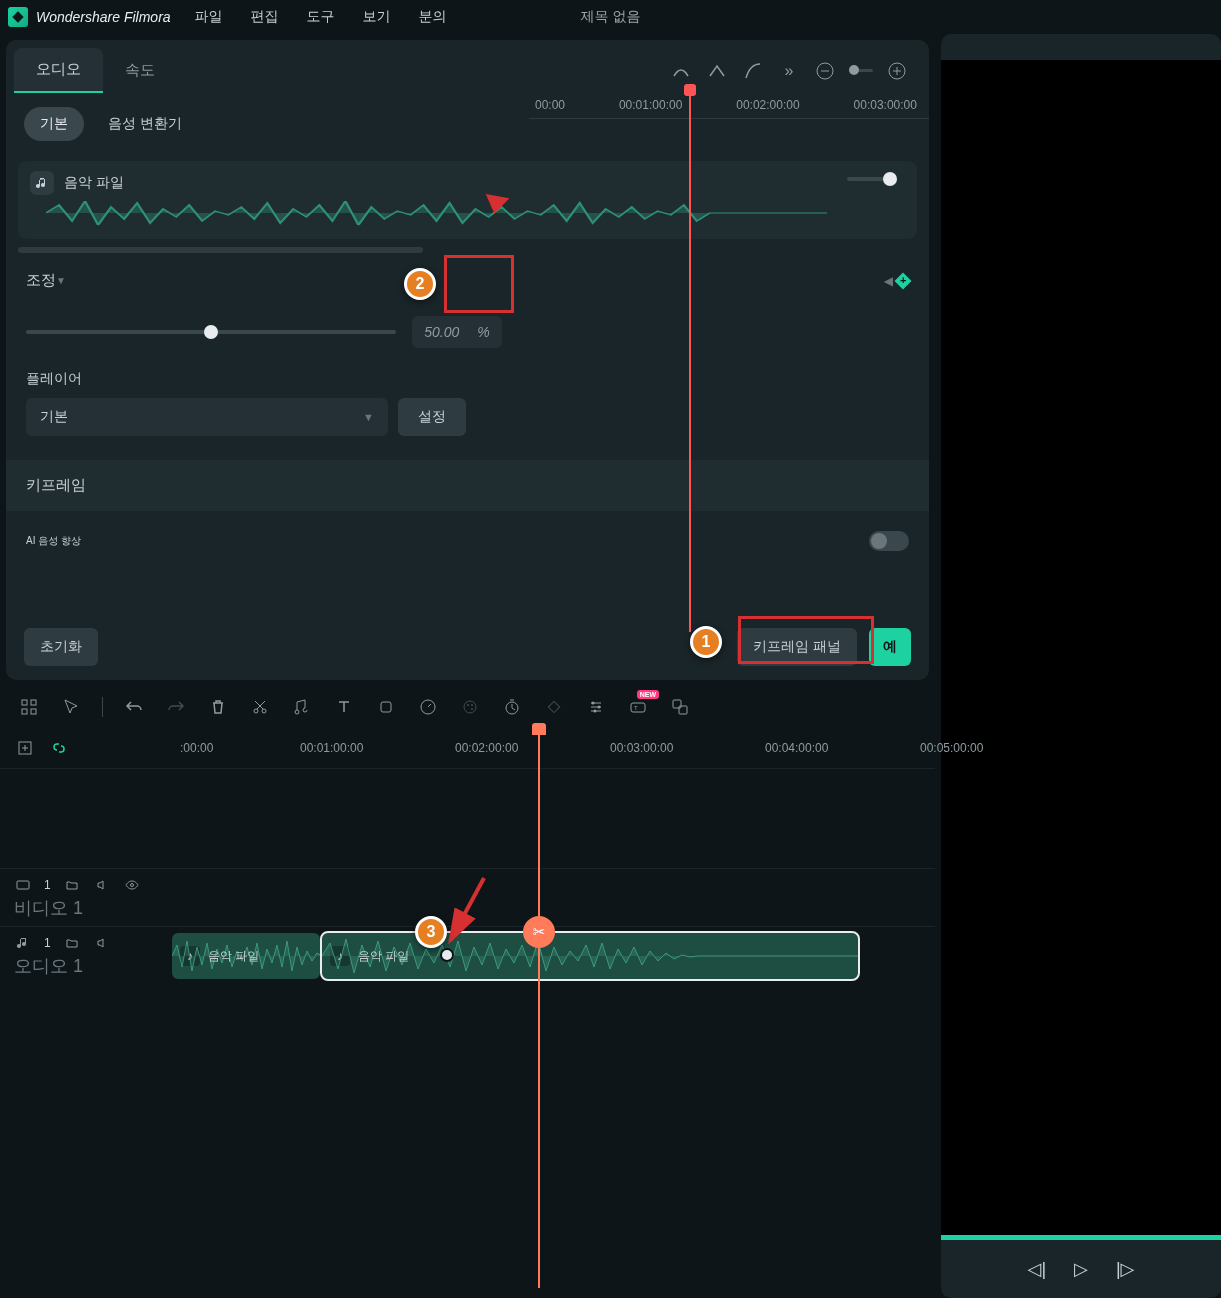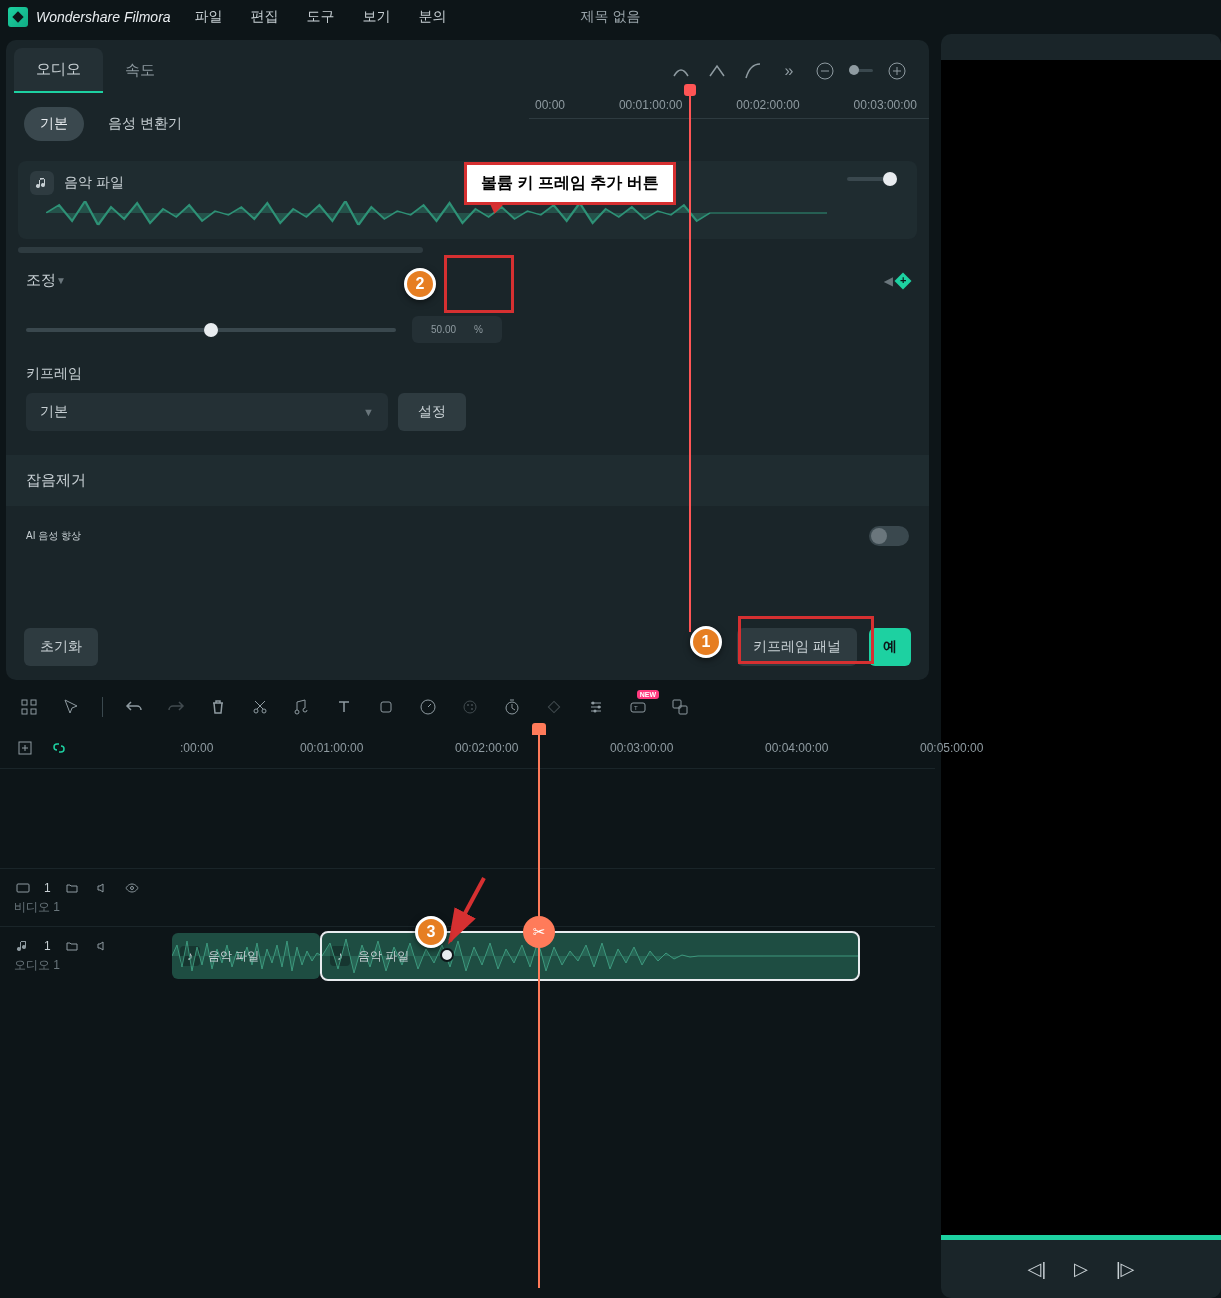--- a/index.html
+++ b/index.html
@@ -47,21 +47,21 @@
 .chev { font-size:10px; color:#6a767c; }
 .kf-nav { margin-left:auto; display:flex; align-items:center; gap:4px; position:relative; }
 .kf-arrow { color:#6a767c; font-size:12px; }
 .kf-diamond { width:12px; height:12px; background:#1dd1a1; transform:rotate(45deg); position:relative; }
 .kf-diamond::after { content:"+"; position:absolute; transform:rotate(-45deg); color:#0d1518; font-size:11px; font-weight:bold; left:2px; top:-1px; }
 
 .cut-label { font-size:14px; color:#8f9ba1; padding: 0 8px 6px 8px; }
 .slider-row { display:flex; align-items:center; gap:16px; padding: 8px; }
 .h-slider { flex:1; height:4px; background:#3a484e; border-radius:2px; position:relative; max-width: 370px; }
 .h-slider-thumb { position:absolute; width:14px; height:14px; background:#e8ecef; border-radius:50%; top:-5px; }
-.val-box { background:#243035; border-radius:6px; padding: 8px 12px; display:flex; gap:18px; align-items:center; font-size:10px; color:#8f9ba1; min-width: 90px; justify-content:center; }
+.val-box { background:#243035; border-radius:6px; padding: 8px 12px; display:flex; gap:18px; align-items:center; font-size:14px; color:#8f9ba1; min-width: 90px; justify-content:center;font-style:italic; }
 
 .eq-label { font-size:14px; color:#c8d0d4; padding: 14px 8px 10px 8px; }
 .eq-row { display:flex; gap:10px; padding: 0 8px; }
 .dropdown { flex:1; max-width: 362px; background:#243035; border-radius:6px; padding: 10px 14px; display:flex; align-items:center; justify-content:space-between; font-size:14px; }
 .settings-btn { background:#2e3b40; border-radius:6px; padding: 10px 20px; font-size:14px; cursor:pointer; color:#c8d0d4; }
 
 .noise-sec { background:#1f2c30; margin: 24px -12px 0 -12px; padding: 16px 20px; font-size:15px; font-weight:500; }
 .ai-row { display:flex; align-items:center; justify-content:space-between; padding: 20px 8px; }
 .toggle { width:40px; height:20px; background:#3a484e; border-radius:10px; position:relative; cursor:pointer; }
 .toggle::after { content:""; position:absolute; width:16px; height:16px; background:#6a767c; border-radius:50%; top:2px; left:2px; }
@@ -93,21 +93,21 @@
 .tl-ruler-left { width:170px; display:flex; align-items:center; gap:12px; padding-left:14px; }
 .tl-ruler { flex:1; display:flex; align-items:center; position:relative; font-size:12px; color:#8f9ba1; }
 .tl-tick { position:absolute; }
 .playhead { position:absolute; top:0; bottom:0; width:2px; background:#ff7b5a; z-index:5; }
 .playhead::before { content:""; position:absolute; top:-5px; left:-6px; width:14px; height:12px; background:#ff7b5a; border-radius:3px 3px 0 0; }
 .scissors-badge { position:absolute; top: 188px; left:-15px; width:32px; height:32px; background:#ff7b5a; border-radius:50%; display:flex; align-items:center; justify-content:center; color:#fff; font-size:15px; }
 
 .track-head { height: 58px; display:flex; flex-direction:column; justify-content:center; padding-left:14px; gap:2px; border-top: 1px solid #1a2529; }
 .track-head-row { display:flex; align-items:center; gap:12px; }
 .track-ic { width:18px; height:18px; display:flex; align-items:center; justify-content:center; color:#8f9ba1; }
-.track-label { font-size:12px; color:#6a767c; }
+.track-label { font-size:18px; color:#6a767c; }
 .track-spacer { height: 100px; border-top: 1px solid #1a2529; }
 
 .track-lane { position:relative; height: 58px; border-top: 1px solid #1a2529; }
 .audio-chunk { position:absolute; height: 46px; top: 6px; background:#1e4d42; border-radius:6px; display:flex; align-items:center; padding: 0 8px; gap:8px; overflow:hidden; }
 .audio-chunk.selected { outline: 2px solid #e8ecef; }
 .chunk-ic { width:20px; height:20px; background:#0d15186a; border-radius:4px; display:flex; align-items:center; justify-content:center; font-size:12px; }
 .chunk-wave { position:absolute; left:0; right:0; bottom:0; height:46px; opacity:0.7; }
 .chunk-label { color:#c8d0d4; font-size:12px; z-index:1; }
 .kf-dot-on-chunk { position:absolute; width:14px; height:14px; background:#e8ecef; border-radius:50%; border:2px solid #0d1518; z-index:2; }
 
@@ -227,30 +227,30 @@
         <div class="slider-row">
           <div class="h-slider">
             <div class="h-slider-thumb" style="left:48%;"></div>
           </div>
           <div class="val-box">
             <span>50.00</span>
             <span>%</span>
           </div>
         </div>
 
-        <div class="eq-label">키프레임</div>
+        <div class="eq-label">플레이어</div>
         <div class="eq-row">
           <div class="dropdown">
             <span>기본</span>
             <span style="font-size:11px;color:#6a767c;">▼</span>
           </div>
           <div class="settings-btn">설정</div>
         </div>
 
-        <div class="noise-sec">잡음제거</div>
+        <div class="noise-sec">키프레임</div>
 
         <div class="ai-row">
           <span style="font-size:10px;">AI 음성 향상</span>
           <div class="toggle"></div>
         </div>
       </div>
 
       <div class="mini-timeline">
         <div class="mini-ruler">
           <span>00:00</span>
@@ -261,23 +261,20 @@
         <div class="red-line"></div>
       </div>
 
       <div class="panel-footer">
         <div class="reset-btn">초기화</div>
         <div class="spacer"></div>
         <div class="kfpanel-btn">키프레임 패널</div>
         <div class="yes-btn">예</div>
       </div>
 
-      <div class="callout" style="top:122px; left:458px;">
-        <span>볼륨 키 프레임 추가 버튼</span>
-      </div>
       <div class="callout-tail" style="top:156px; left:478px; transform: rotate(10deg);"></div>
       <div class="red-box" style="top:215px; left:438px; width:70px; height:58px;"></div>
       <div class="num-badge" style="top:228px; left:398px;">2</div>
       <div class="red-box" style="top:576px; left:732px; width:136px; height:48px;"></div>
       <div class="num-badge" style="top:586px; left:684px;">1</div>
     </div>
 
     <div class="tl-toolbar">
       <div class="tl-ic">
           <svg width="18" height="18" viewBox="0 0 18 18">

